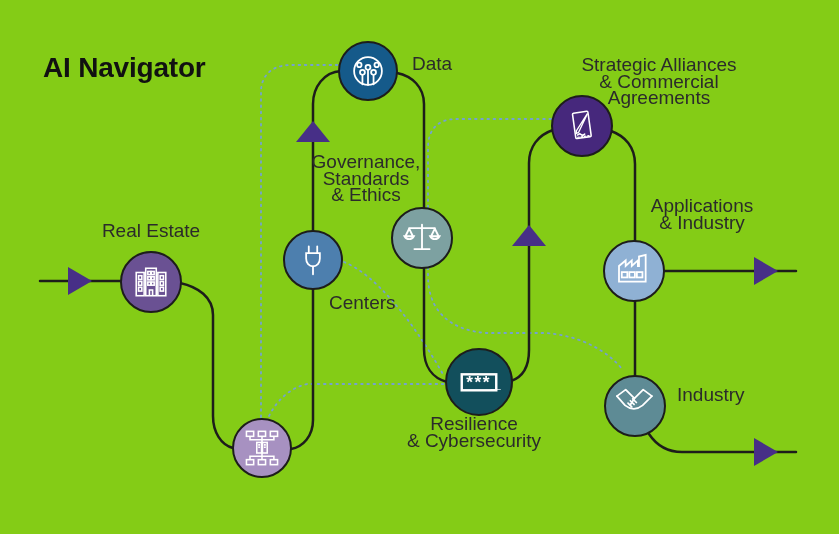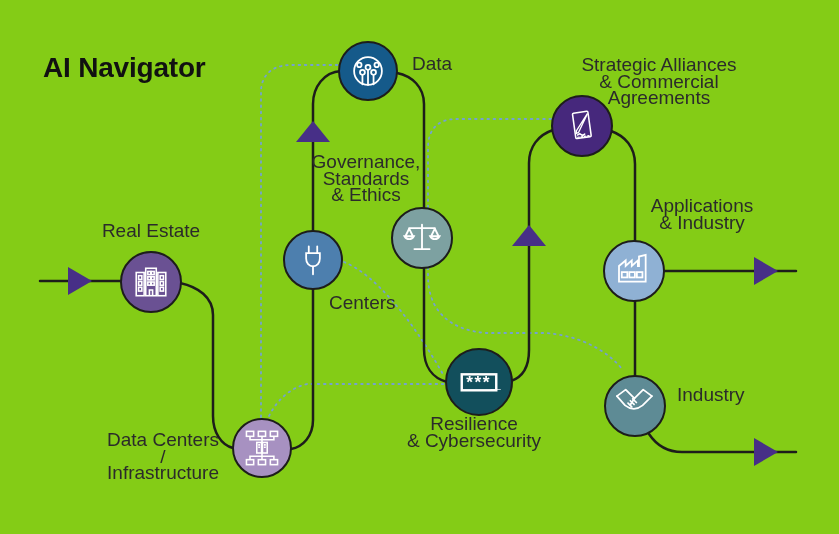--- a/index.html
+++ b/index.html
@@ -177,22 +177,20 @@
   <div class="node n-disputes">
     <svg width="42" height="42" viewBox="0 0 36 36" stroke="#fff" stroke-width="1.5" fill="none" stroke-linecap="round" stroke-linejoin="round">
       <path d="M2.5 9.5 L10 4 L17.5 11.5 L25 4 L32.5 9.5"></path>
       <path d="M2.5 9.5 L9.5 17.5 Q17 23.5 24.5 17.5 L32.5 9.5"></path>
       <path d="M17.5 11.5 L14 17"></path>
       <path d="M12 15.5 l3.2 3.2 M14 13.5 l3.2 3.2 M16 11.8 l3.2 3.2"></path>
     </svg>
   </div>
 
   <div class="label lab-center lab-real-estate">Real Estate</div>
-  <div class="label lab-center lab-data-centers">Data Centers /
-Infrastructure</div>
   <div class="label lab-energy">Centers</div>
   <div class="label lab-data">Data</div>
   <div class="label lab-center lab-governance">Governance,
 Standards
 &amp; Ethics</div>
   <div class="label lab-center lab-resilience">Resilience
 &amp; Cybersecurity</div>
   <div class="label lab-center lab-strategic">Strategic Alliances
 &amp; Commercial
 Agreements</div>

